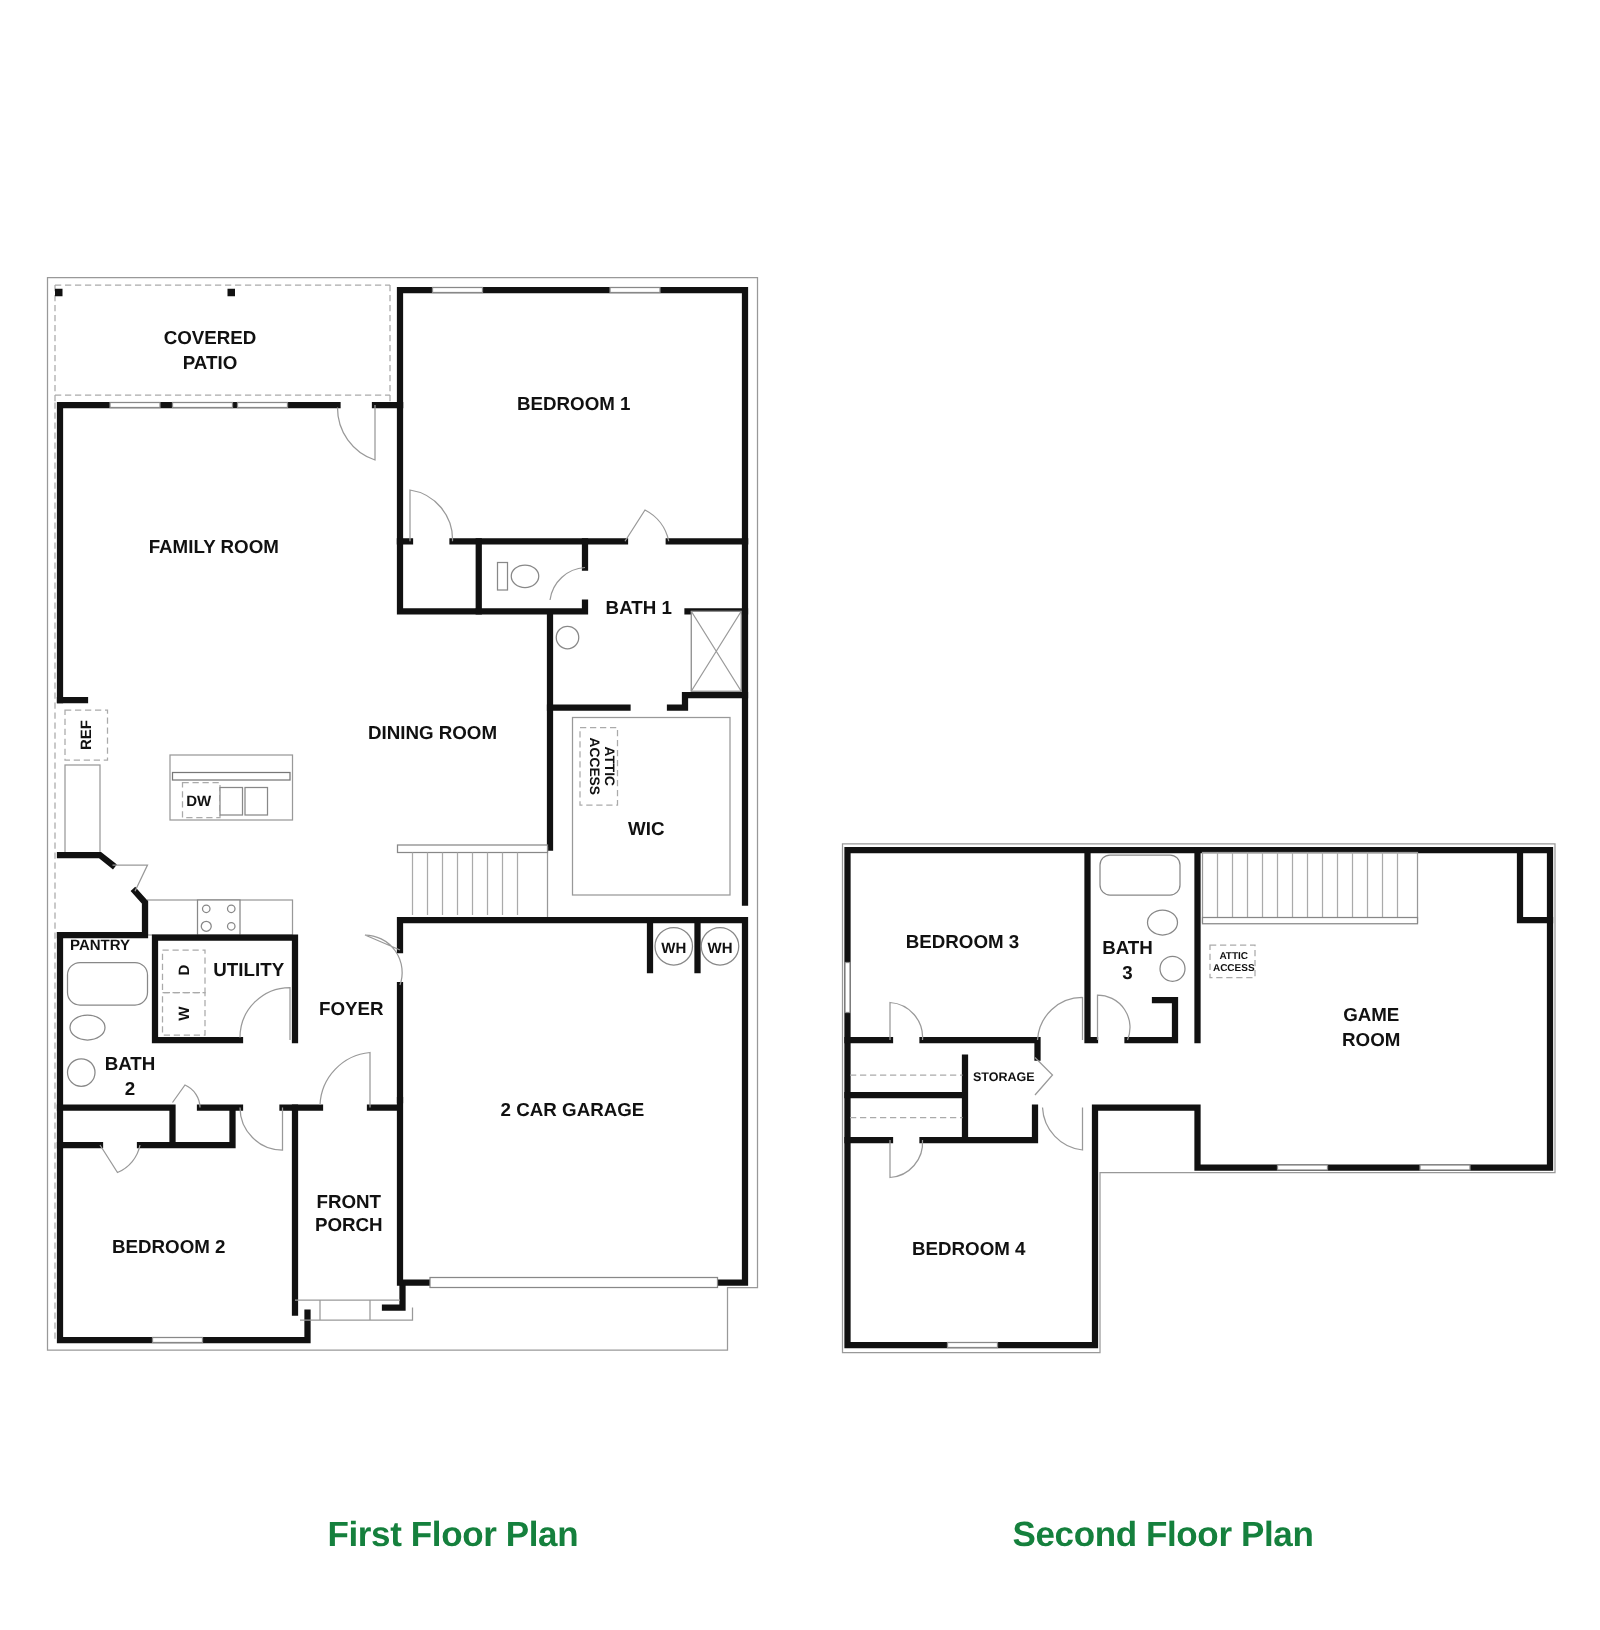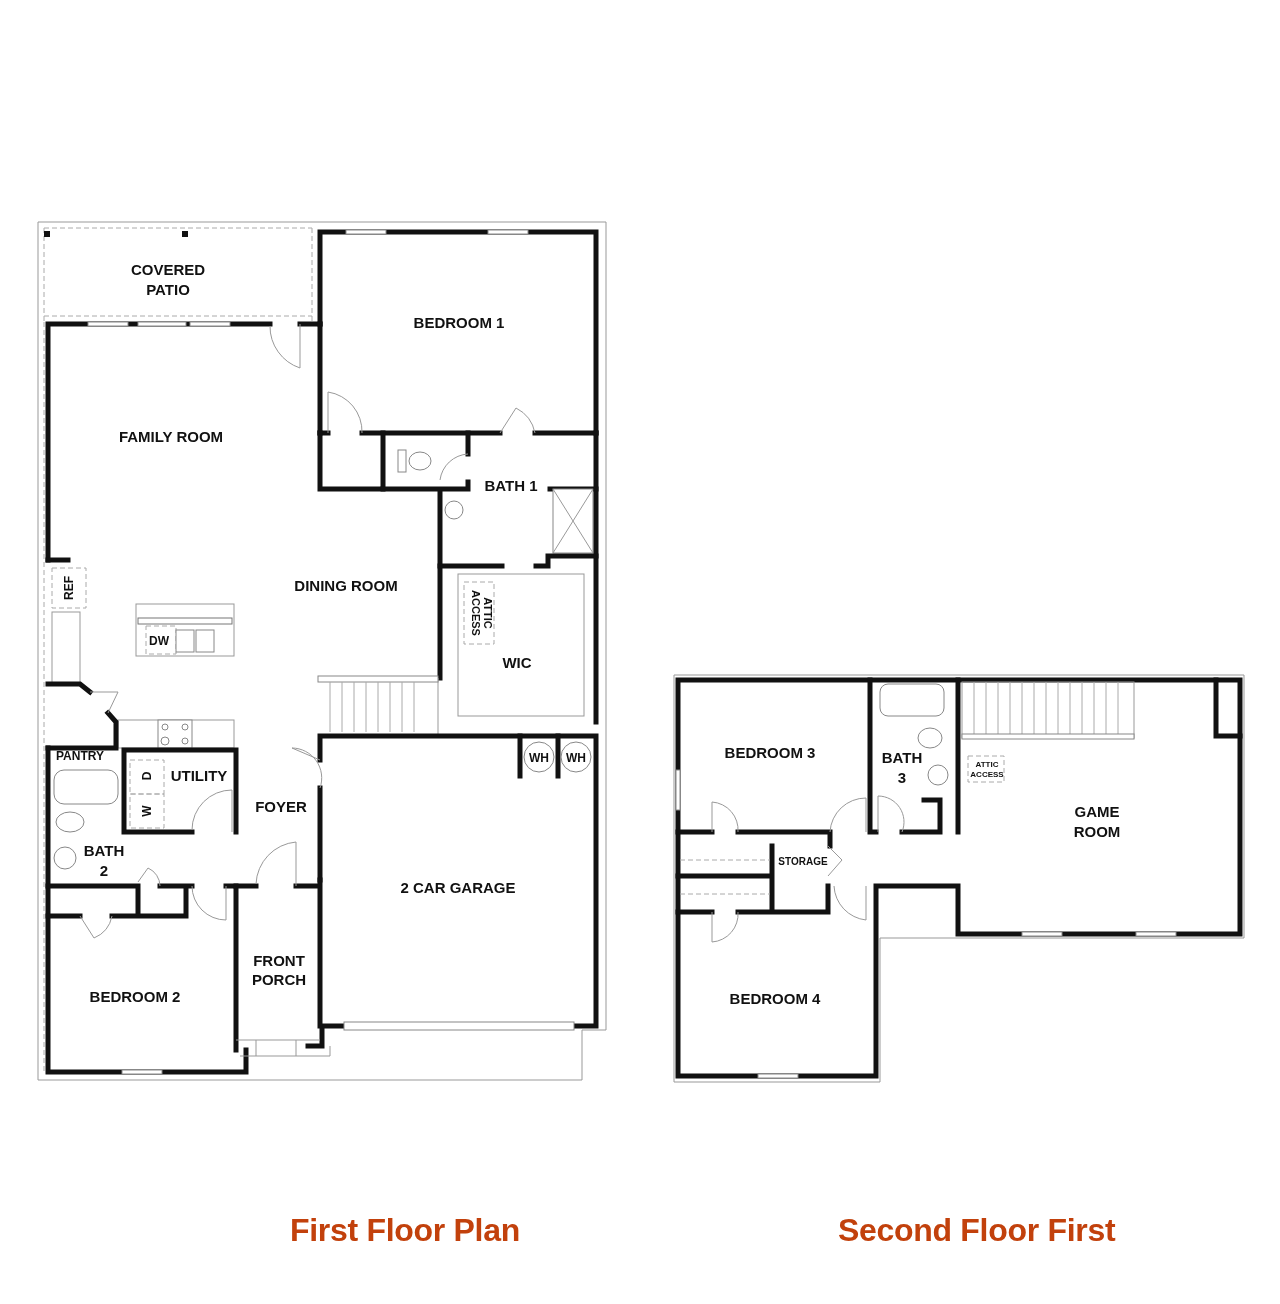--- a/index.html
+++ b/index.html
@@ -5,21 +5,21 @@
   html, body { margin: 0; padding: 0; background: #ffffff; }
   body { width: 1280px; height: 1304px; position: relative; overflow: hidden; font-family: "Liberation Sans", sans-serif; }
   svg.plan { position: absolute; left: 0; top: 0; }
   .wall { fill: none; stroke: #111; stroke-width: 5; stroke-linecap: square; }
   .thin { fill: none; stroke: #999; stroke-width: 1; }
   .dash { fill: none; stroke: #aaa; stroke-width: 1; stroke-dasharray: 5 3; }
   .win { fill: #fff; stroke: #888; stroke-width: 1; }
   .door { fill: none; stroke: #999; stroke-width: 1; }
   .fix { fill: #fff; stroke: #888; stroke-width: 1; }
   .lbl { font-family: "Liberation Sans", sans-serif; font-weight: bold; fill: #111; text-anchor: middle; }
-  .caption { position: absolute; top: 1212px; font-family: "Liberation Sans", sans-serif; font-size: 32px; font-weight: bold; color: #c2410c; letter-spacing: -0.3px; margin-left: 28px; }
+  .caption { position: absolute; top: 1212px; font-family: "Liberation Sans", sans-serif; font-size: 28px; font-weight: bold; color: #15803d; letter-spacing: -0.3px; }
 </style>
 </head>
 <body>
 
 <svg class="plan" width="1280" height="1304" viewBox="0 0 1280 1304">
 
   <g>
 
     <path class="thin" d="M38 222 H606 V1030 H582 V1080 H38 Z"></path>
     <path class="dash" d="M44 228 H312 M44 228 V322 M312 228 V322 M44 316 H312 M44 322 V1074"></path>
@@ -195,13 +195,13 @@
     <text class="lbl" x="987" y="767" font-size="8">ATTIC</text>
     <text class="lbl" x="987" y="777" font-size="8">ACCESS</text>
     <text class="lbl" x="1097" y="817" font-size="15">GAME</text>
     <text class="lbl" x="1097" y="837" font-size="15">ROOM</text>
     <text class="lbl" x="803" y="865" font-size="10">STORAGE</text>
     <text class="lbl" x="775" y="1004" font-size="15">BEDROOM 4</text>
   </g>
 </svg>
 
 <div class="caption" style="left:262px;">First Floor Plan</div>
-<div class="caption" style="left:810px;">Second Floor First</div>
+<div class="caption" style="left:810px;">Second Floor Plan</div>
 
 </body></html>

